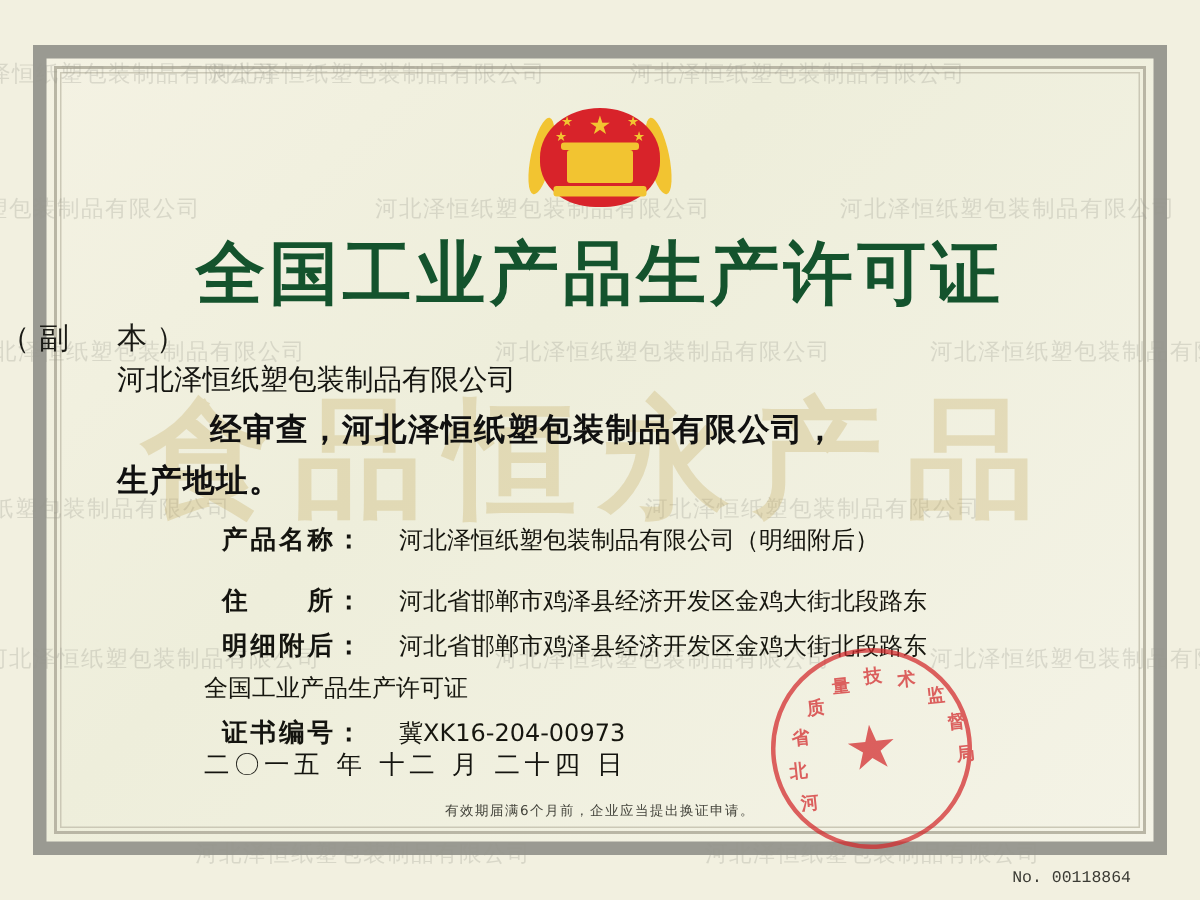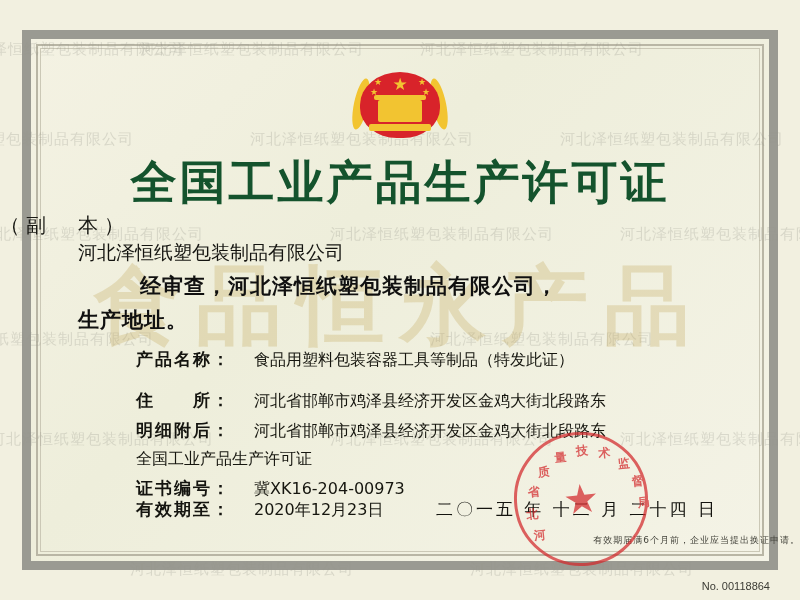--- a/index.html
+++ b/index.html
@@ -156,20 +156,21 @@
     margin-bottom: 7px;
   }
   .field-label {
     width: 118px;
     flex: none;
     font-size: 17px;
     font-weight: bold;
     color: #14140f;
     letter-spacing: 2px;
     font-family: "DejaVu Sans", sans-serif;
+    margin-left: 12px;
   }
   .field-value {
     font-size: 16px;
     color: #16160f;
     font-family: "DejaVu Sans", sans-serif;
   }
   .field-row.product .field-value {
     font-size: 16px;
   }
   .bottom-row {
@@ -241,33 +242,33 @@
     color: #d3282b;
     font-weight: bold;
     transform-origin: 0 0;
     font-family: "DejaVu Sans", sans-serif;
   }
   .footnote {
     position: absolute;
     left: 0;
     right: 0;
     top: 534px;
-    text-align: right;
+    text-align: center;
     font-size: 9px;
     color: #44443c;
     letter-spacing: 1px;
     font-family: "DejaVu Sans", sans-serif;
   }
   .serial {
     position: absolute;
-    right: 30px;
+    right: 46px;
     bottom: 8px;
     font-size: 11px;
     color: #3b3b34;
-    font-family: Liberation Sans, sans-serif;
+    font-family: Liberation Mono, monospace;
   }
   
   .emblem-circle {
     position: absolute;
     left: 8px;
     top: 16px;
     width: 80px;
     height: 66px;
     background: #d8232a;
     border-radius: 50% 50% 46% 46%;
@@ -375,44 +376,40 @@
     <div class="title">全国工业产品生产许可证</div>
     <div class="subtitle">（副　本）</div>
 
     <div class="company">河北泽恒纸塑包装制品有限公司</div>
     <div class="statement1">经审查，河北泽恒纸塑包装制品有限公司，</div>
     <div class="statement2">生产地址。</div>
 
     <div class="fields">
       <div class="field-row product">
         <div class="field-label">产品名称：</div>
-        <div class="field-value">食品用塑料包装容器工具等制品（特发此证）</div>
+        <div class="field-value">河北泽恒纸塑包装制品有限公司（明细附后）</div>
       </div>
       <div class="field-row" style="margin-top:18px;">
         <div class="field-label">住　　所：</div>
         <div class="field-value">河北省邯郸市鸡泽县经济开发区金鸡大街北段路东</div>
       </div>
       <div class="field-row">
         <div class="field-label">明细附后：</div>
         <div class="field-value">河北省邯郸市鸡泽县经济开发区金鸡大街北段路东</div>
       </div>
       <div class="field-row">
         <div class="field-value">全国工业产品生产许可证</div>
       </div>
       <div class="field-row">
         <div class="field-label">证书编号：</div>
         <div class="field-value">冀XK16-204-00973</div>
       </div>
     </div>
 
     <div class="bottom-row">
-      <div class="valid-group">
-        <div class="valid-label">有效期至：</div>
-        <div class="valid-value">2020年12月23日</div>
-      </div>
       <div class="issue-date">二〇一五 年 十二 月 二十四 日</div>
     </div>
 
     <div class="seal">
       <div class="seal-star">★</div>
       <div class="seal-text">
         <span style="transform: rotate(-115deg) translate(0, -56px) rotate(115deg);">河</span>
         <span style="transform: rotate(-92deg) translate(0, -56px) rotate(92deg);">北</span>
         <span style="transform: rotate(-69deg) translate(0, -56px) rotate(69deg);">省</span>
         <span style="transform: rotate(-46deg) translate(0, -56px) rotate(46deg);">质</span>

